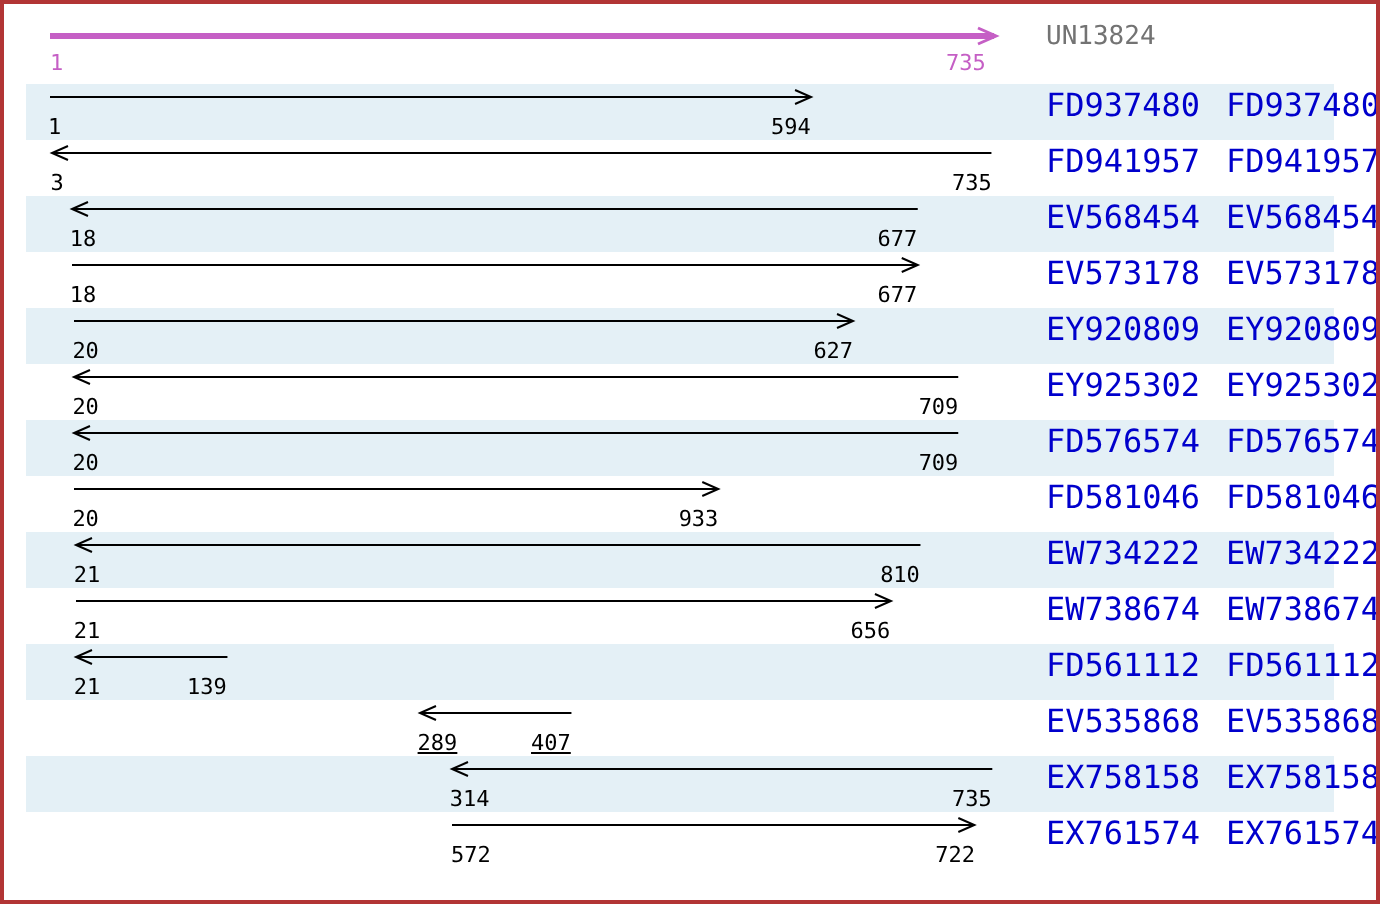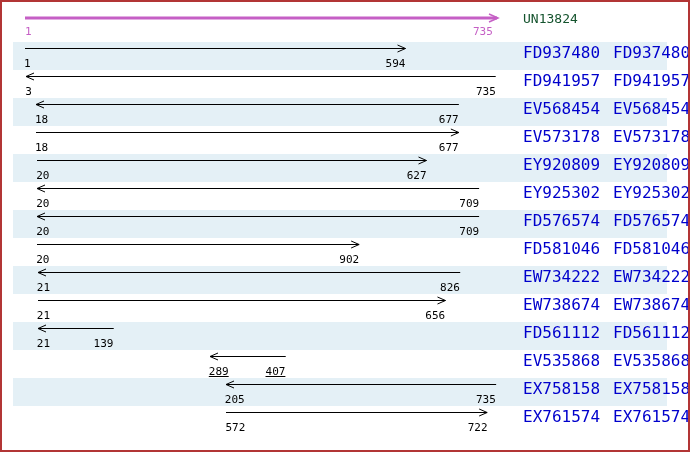--- a/index.html
+++ b/index.html
@@ -5,21 +5,21 @@
   html,body{margin:0;padding:0;background:#ffffff;}
   .page{
     position:relative;width:690px;height:452px;box-sizing:border-box;
     border:2px solid #B23535;background:#ffffff;overflow:hidden;
     font-family:"DejaVu Sans Mono","Liberation Mono",monospace;
   }
   .page svg{position:absolute;overflow:visible;}
   .num{position:absolute;font-size:11px;line-height:11px;color:#000000;white-space:pre;}
   .num.center{text-align:left;}
   .magenta{color:#C55FC5;}
-  .ref-title{position:absolute;font-size:13px;line-height:14px;color:#14532d;white-space:pre;}
+  .ref-title{position:absolute;font-size:13px;line-height:14px;color:#737373;white-space:pre;}
   .acc{position:absolute;font-size:16px;line-height:13px;color:#0000CC;white-space:pre;cursor:pointer;}
   .row{position:absolute;left:0;width:686px;height:28px;}
   .band{position:absolute;left:11px;width:654px;top:0;height:28px;}
   .row.shaded .band{background:#E4F0F6;}
 </style>
 </head>
 <body>
 
 <div class="page">
 
@@ -111,32 +111,32 @@
         <span class="acc" style="left: 521px; top: 4px;">FD576574</span>
         <span class="acc" style="left: 611px; top: 4px;">FD576574</span>
       </div>
       <div class="row" style="top: 236px;">
         <div class="band"></div>
         <svg width="324.12806539509535" height="12" style="left: 34.1921px; top: 1px;">
           <line x1="1" y1="5.5" x2="323.12806539509535" y2="5.5" stroke="#000000" stroke-width="1"></line>
           <path d="M315.12806539509535 2 L323.12806539509535 5.5 L315.12806539509535 9" fill="none" stroke="#000000" stroke-width="1"></path>
         </svg>
         <span class="num" style="left: 34.1921px; top: 16px;">20</span>
-        <span class="num center" style="left: 337.32px; top: 16px; width: 48px;">902</span>
+        <span class="num center" style="left: 337.32px; top: 16px; width: 48px;">933</span>
         <span class="acc" style="left: 521px; top: 4px;">FD581046</span>
         <span class="acc" style="left: 611px; top: 4px;">FD581046</span>
       </div>
       <div class="row shaded" style="top: 264px;">
         <div class="band"></div>
         <svg width="424.23160762942774" height="12" style="left: 34.8338px; top: 1px;">
           <line x1="1" y1="5.5" x2="423.23160762942774" y2="5.5" stroke="#000000" stroke-width="1"></line>
           <path d="M9 2 L1 5.5 L9 9" fill="none" stroke="#000000" stroke-width="1"></path>
         </svg>
         <span class="num" style="left: 34.8338px; top: 16px;">21</span>
-        <span class="num center" style="left: 438.065px; top: 16px; width: 48px;">826</span>
+        <span class="num center" style="left: 438.065px; top: 16px; width: 48px;">810</span>
         <span class="acc" style="left: 521px; top: 4px;">EW734222</span>
         <span class="acc" style="left: 611px; top: 4px;">EW734222</span>
       </div>
       <div class="row" style="top: 292px;">
         <div class="band"></div>
         <svg width="409.4727520435967" height="12" style="left: 34.8338px; top: 1px;">
           <line x1="1" y1="5.5" x2="408.4727520435967" y2="5.5" stroke="#000000" stroke-width="1"></line>
           <path d="M400.4727520435967 2 L408.4727520435967 5.5 L400.4727520435967 9" fill="none" stroke="#000000" stroke-width="1"></path>
         </svg>
         <span class="num" style="left: 34.8338px; top: 16px;">21</span>
@@ -165,21 +165,21 @@
         <span class="num center" style="left: 263.526px; top: 16px; width: 48px; text-decoration: underline;">407</span>
         <span class="acc" style="left: 521px; top: 4px;">EV535868</span>
         <span class="acc" style="left: 611px; top: 4px;">EV535868</span>
       </div>
       <div class="row shaded" style="top: 376px;">
         <div class="band"></div>
         <svg width="272.1512261580382" height="12" style="left: 222.849px; top: 1px;">
           <line x1="1" y1="5.5" x2="271.1512261580382" y2="5.5" stroke="#000000" stroke-width="1"></line>
           <path d="M9 2 L1 5.5 L9 9" fill="none" stroke="#000000" stroke-width="1"></path>
         </svg>
-        <span class="num" style="left: 222.849px; top: 16px;">205</span>
+        <span class="num" style="left: 222.849px; top: 16px;">314</span>
         <span class="num center" style="left: 474px; top: 16px; width: 48px;">735</span>
         <span class="acc" style="left: 521px; top: 4px;">EX758158</span>
         <span class="acc" style="left: 611px; top: 4px;">EX758158</span>
       </div>
       <div class="row" style="top: 404px;">
         <div class="band"></div>
         <svg width="263.1675749318801" height="12" style="left: 223.49px; top: 1px;">
           <line x1="1" y1="5.5" x2="262.1675749318801" y2="5.5" stroke="#000000" stroke-width="1"></line>
           <path d="M254.1675749318801 2 L262.1675749318801 5.5 L254.1675749318801 9" fill="none" stroke="#000000" stroke-width="1"></path>
         </svg>

